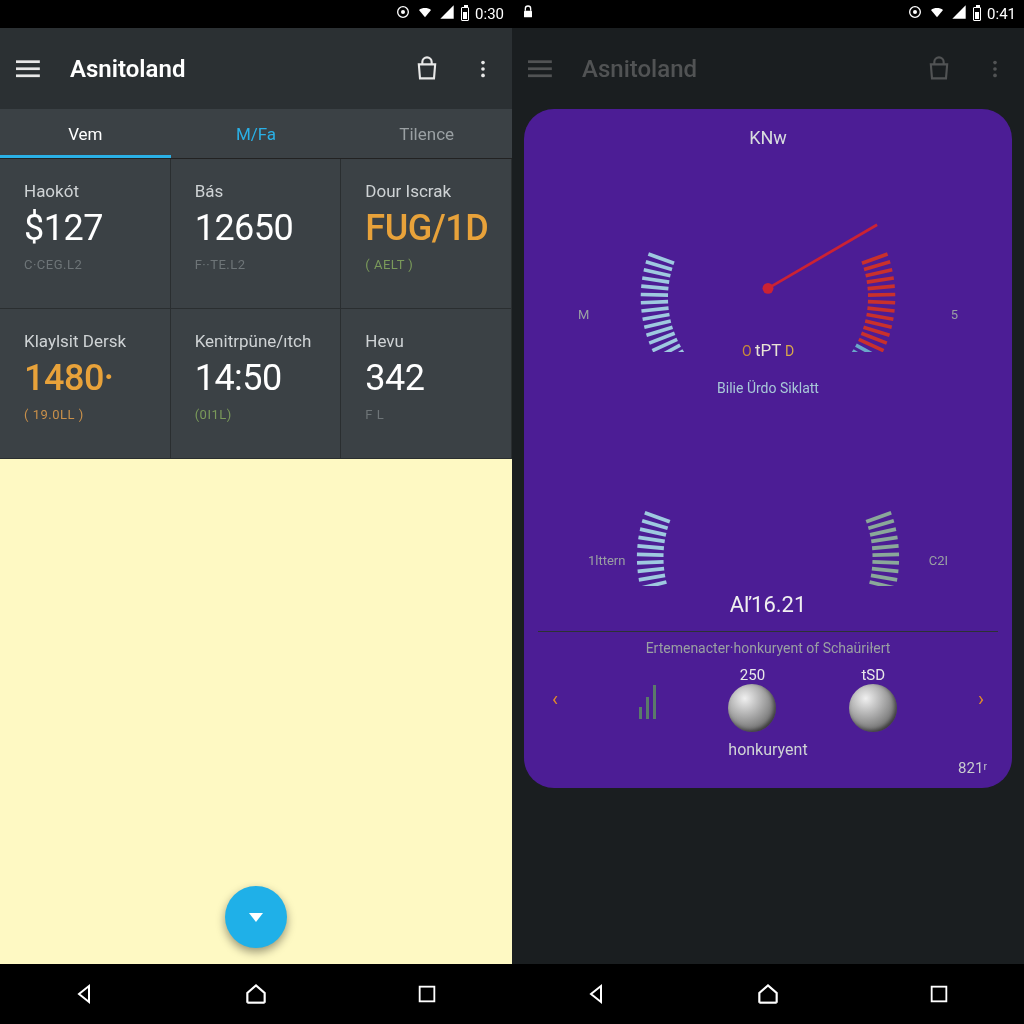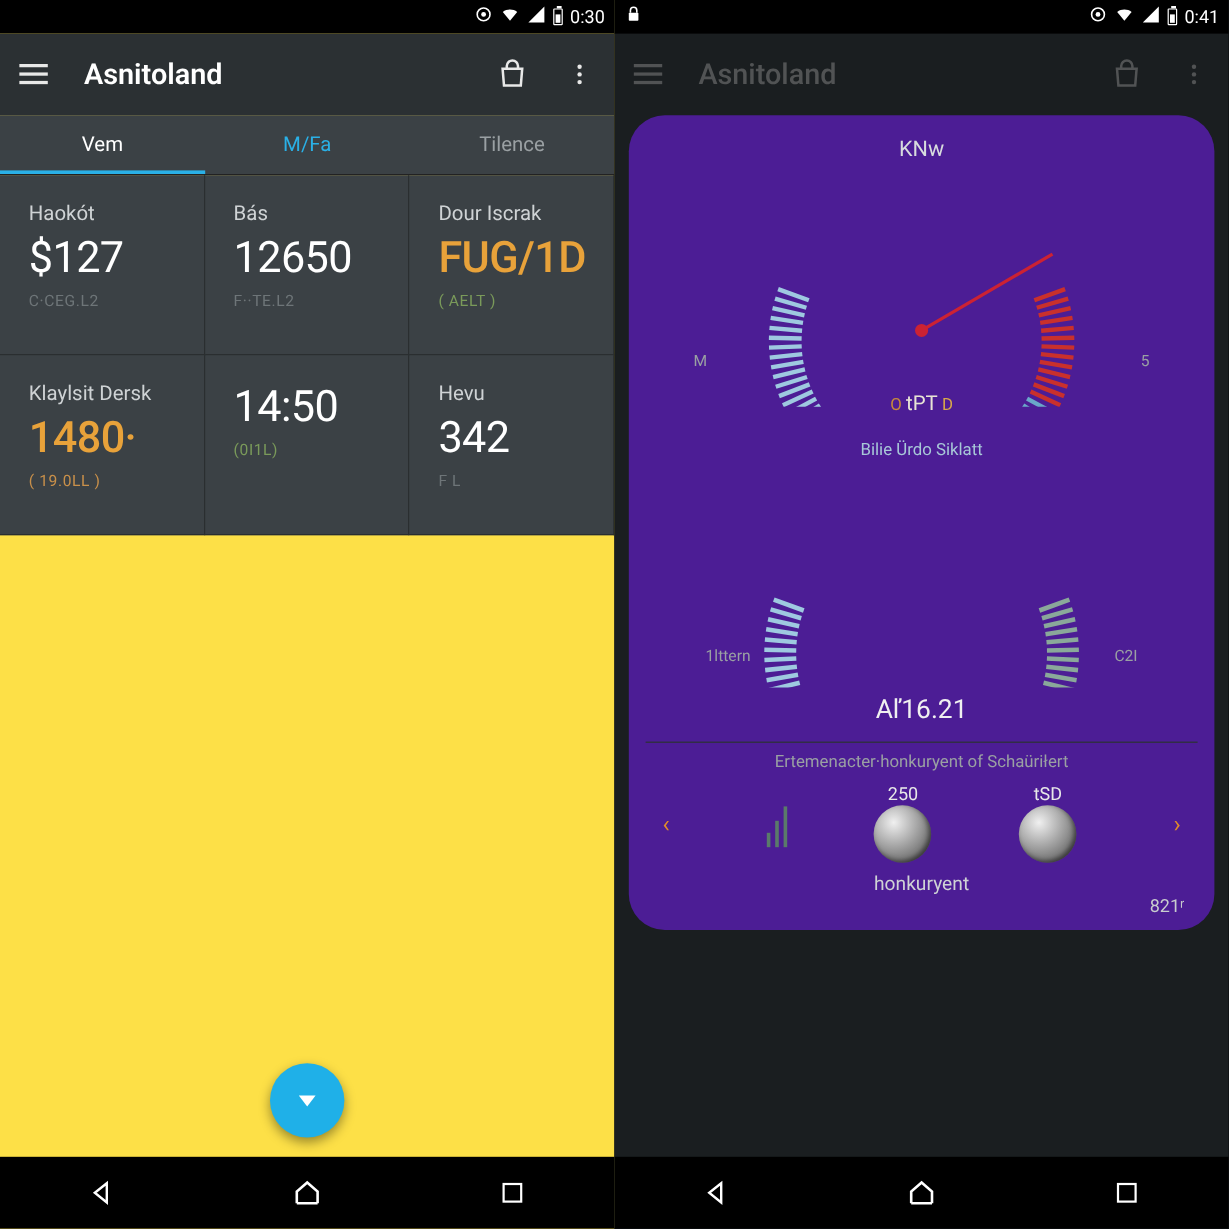--- a/index.html
+++ b/index.html
@@ -7,21 +7,21 @@
     background: #000;
     font-family: Roboto, -apple-system, sans-serif;
     width: 1024px;
     height: 1024px;
     display: flex;
     color: #e0e0e0;
   }
   .screen {
     width: 512px;
     height: 1024px;
-    background: #fde047;
+    background: #fef9c3;
     position: relative;
     overflow: hidden;
   }
   .screen.right { background: #1a1e20; }
   
   .statusbar {
     height: 28px;
     background: #000;
     display: flex;
     align-items: center;
@@ -31,21 +31,21 @@
     font-size: 15px;
     color: #fff;
   }
   .statusbar .lock { position: absolute; left: 8px; }
   .statusbar svg { width: 16px; height: 16px; fill: #fff; }
   .statusbar .batt-rect { width: 8px; height: 14px; border: 1.5px solid #fff; border-radius: 1px; position: relative; }
   .statusbar .batt-rect::before { content:''; position:absolute; top:-3px; left:2px; width:4px; height:2px; background:#fff; }
   .statusbar .batt-rect::after { content:''; position:absolute; bottom:1px; left:1px; right:1px; height:60%; background:#fff;}
   
   .appbar {
-    height: 68px;
+    height: 81px;
     display: flex;
     align-items: center;
     padding: 0 14px;
     background: #2b3033;
     gap: 26px;
   }
   .right .appbar { background: transparent; opacity: 0.5; }
   .appbar .title { font-size: 24px; font-weight: 600; color: #fff; flex: 1; }
   .right .appbar .title { color: #888; font-weight: 500; }
   .hamburger, .bag, .more { cursor: pointer; display:flex; align-items:center; justify-content:center; width:30px; height:30px;}
@@ -248,20 +248,21 @@
       <div class="cell-label">Dour Iscrak</div>
       <div class="cell-value orange">FUG/1D</div>
       <div class="cell-sub green">( AELT )</div>
     </div>
     <div class="cell">
       <div class="cell-label">Klaylsit Dersk</div>
       <div class="cell-value orange">1480·</div>
       <div class="cell-sub orange">( 19.0LL )</div>
     </div>
     <div class="cell">
+      <div class="cell-label">Kenitrpüne/ıtch</div>
       <div class="cell-value">14:50</div>
       <div class="cell-sub green">(0I1L)</div>
     </div>
     <div class="cell">
       <div class="cell-label">Hevu</div>
       <div class="cell-value">342</div>
       <div class="cell-sub">F  L</div>
     </div>
   </div>
 

